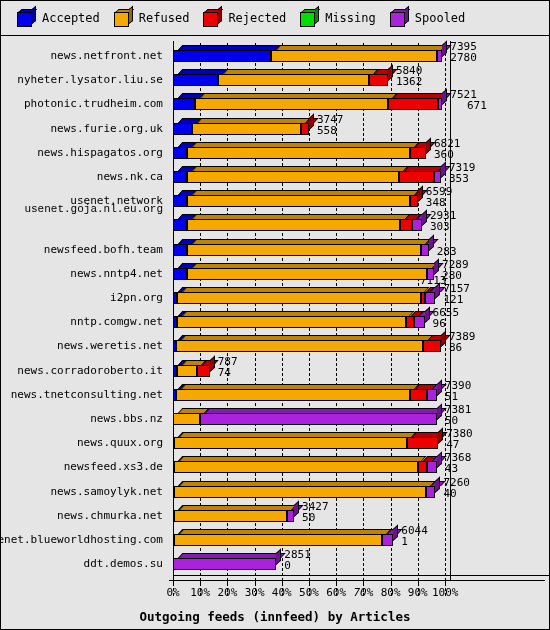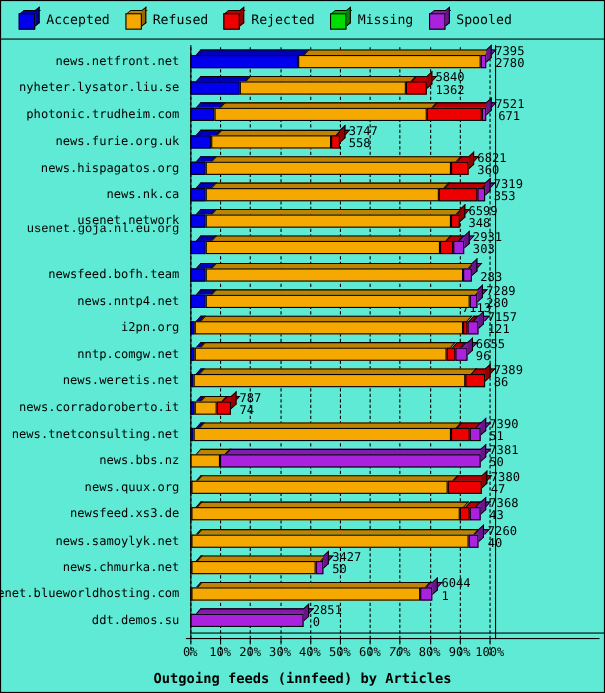--- a/index.html
+++ b/index.html
@@ -1,17 +1,17 @@
 <!DOCTYPE html>
 <html><head>
 <meta charset="utf-8">
 <style>
   html,body{margin:0;padding:0;background:#fff;}
   body{width:550px;height:630px;font-family:"DejaVu Sans Mono","Liberation Mono",monospace;}
-  #frame{position:relative;width:548px;height:628px;border:1px solid #000;background:#5eead4;overflow:hidden;}
+  #frame{position:relative;width:548px;height:628px;border:1px solid #000;background:#e5e5e5;overflow:hidden;}
 
   
   #legend{position:absolute;left:0;top:0;width:548px;height:34px;border-bottom:1px solid #000;display:flex;align-items:center;}
   .leg-item{display:flex;align-items:center;margin-left:14px;}
   .leg-item:first-child{margin-left:16px;}
   .cube{position:relative;width:18px;height:18px;margin-right:7px;flex:0 0 auto;}
   .cube .face{position:absolute;left:0;top:3px;width:15px;height:15px;border:1px solid #000;box-sizing:border-box;}
   .cube .sideq{position:absolute;left:15px;top:0;width:4px;height:15px;border:1px solid #000;border-left:none;box-sizing:border-box;
     transform:skewY(-38deg);transform-origin:left bottom;}
   .cube .topq{position:absolute;left:0px;top:0px;width:15px;height:4px;border:1px solid #000;border-bottom:none;box-sizing:border-box;
@@ -152,21 +152,21 @@
           <div class="segtop" style="left: 9px; width: 21.76px; background: rgb(0, 0, 186);"></div>
           <div class="seg" style="left: 4px; width: 21.76px; background: rgb(0, 0, 238);"></div>
           <div class="segtop" style="left: 30.76px; width: 193.12px; background: rgb(191, 131, 0);"></div>
           <div class="seg" style="left: 25.76px; width: 193.12px; background: rgb(245, 168, 0);"></div>
           <div class="segtop" style="left: 223.88px; width: 50.32px; background: rgb(186, 0, 0);"></div>
           <div class="seg" style="left: 218.88px; width: 50.32px; background: rgb(238, 0, 0);"></div>
           <div class="segtop" style="left: 274.2px; width: 4.08px; background: rgb(133, 27, 172);"></div>
           <div class="seg" style="left: 269.2px; width: 4.08px; background: rgb(170, 34, 221);"></div>
           <div class="segside" style="left: 273.28px; background: rgb(105, 21, 137);"></div>
           <div class="vlabel" style="left: 281.28px; top: -4px;">7521</div>
-          <div class="vlabel" style="left: 284px; top: 7px;">671</div>
+          <div class="vlabel" style="left: 298px; top: 7px;">671</div>
         </div>
         <div class="barrow" style="top: 82.6px; left: 0px; width: 380px;">
           <div class="segtop" style="left: 9px; width: 19.04px; background: rgb(0, 0, 186);"></div>
           <div class="seg" style="left: 4px; width: 19.04px; background: rgb(0, 0, 238);"></div>
           <div class="segtop" style="left: 28.04px; width: 108.8px; background: rgb(191, 131, 0);"></div>
           <div class="seg" style="left: 23.04px; width: 108.8px; background: rgb(245, 168, 0);"></div>
           <div class="segtop" style="left: 136.84px; width: 8.16px; background: rgb(186, 0, 0);"></div>
           <div class="seg" style="left: 131.84px; width: 8.16px; background: rgb(238, 0, 0);"></div>
           <div class="segside" style="left: 140px; background: rgb(148, 0, 0);"></div>
           <div class="vlabel" style="left: 148px; top: -4px;">3747</div>

